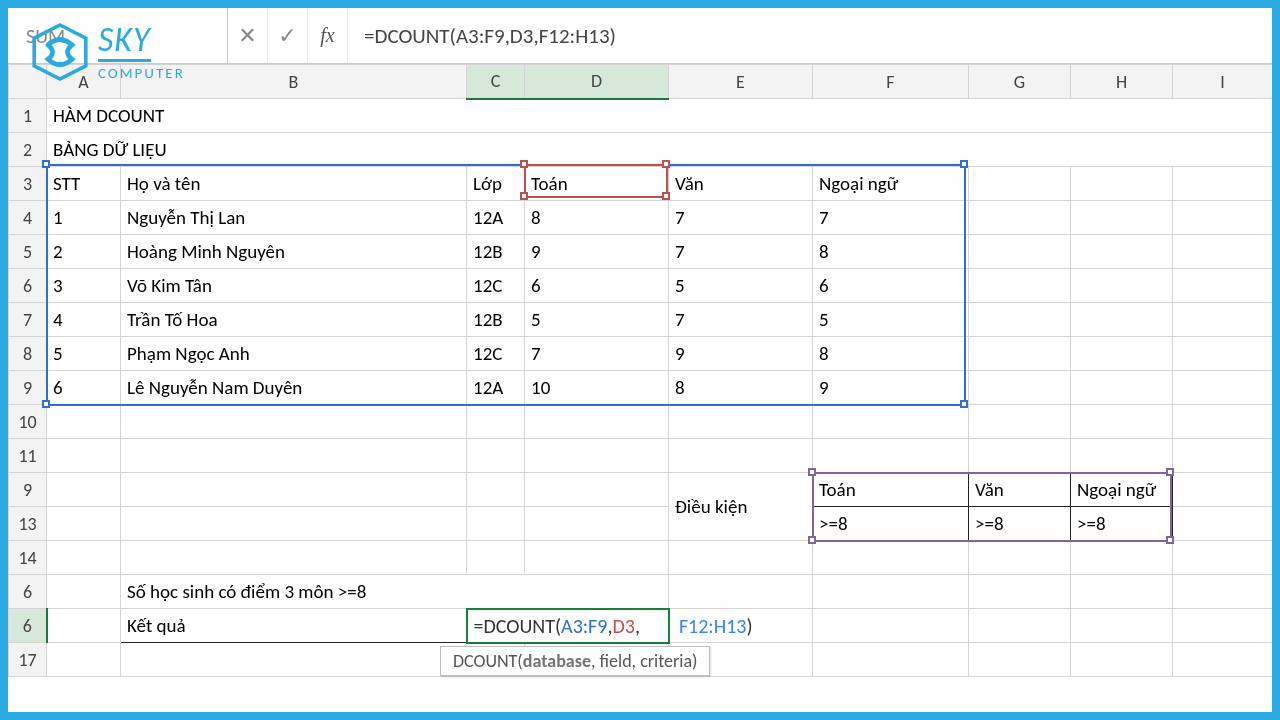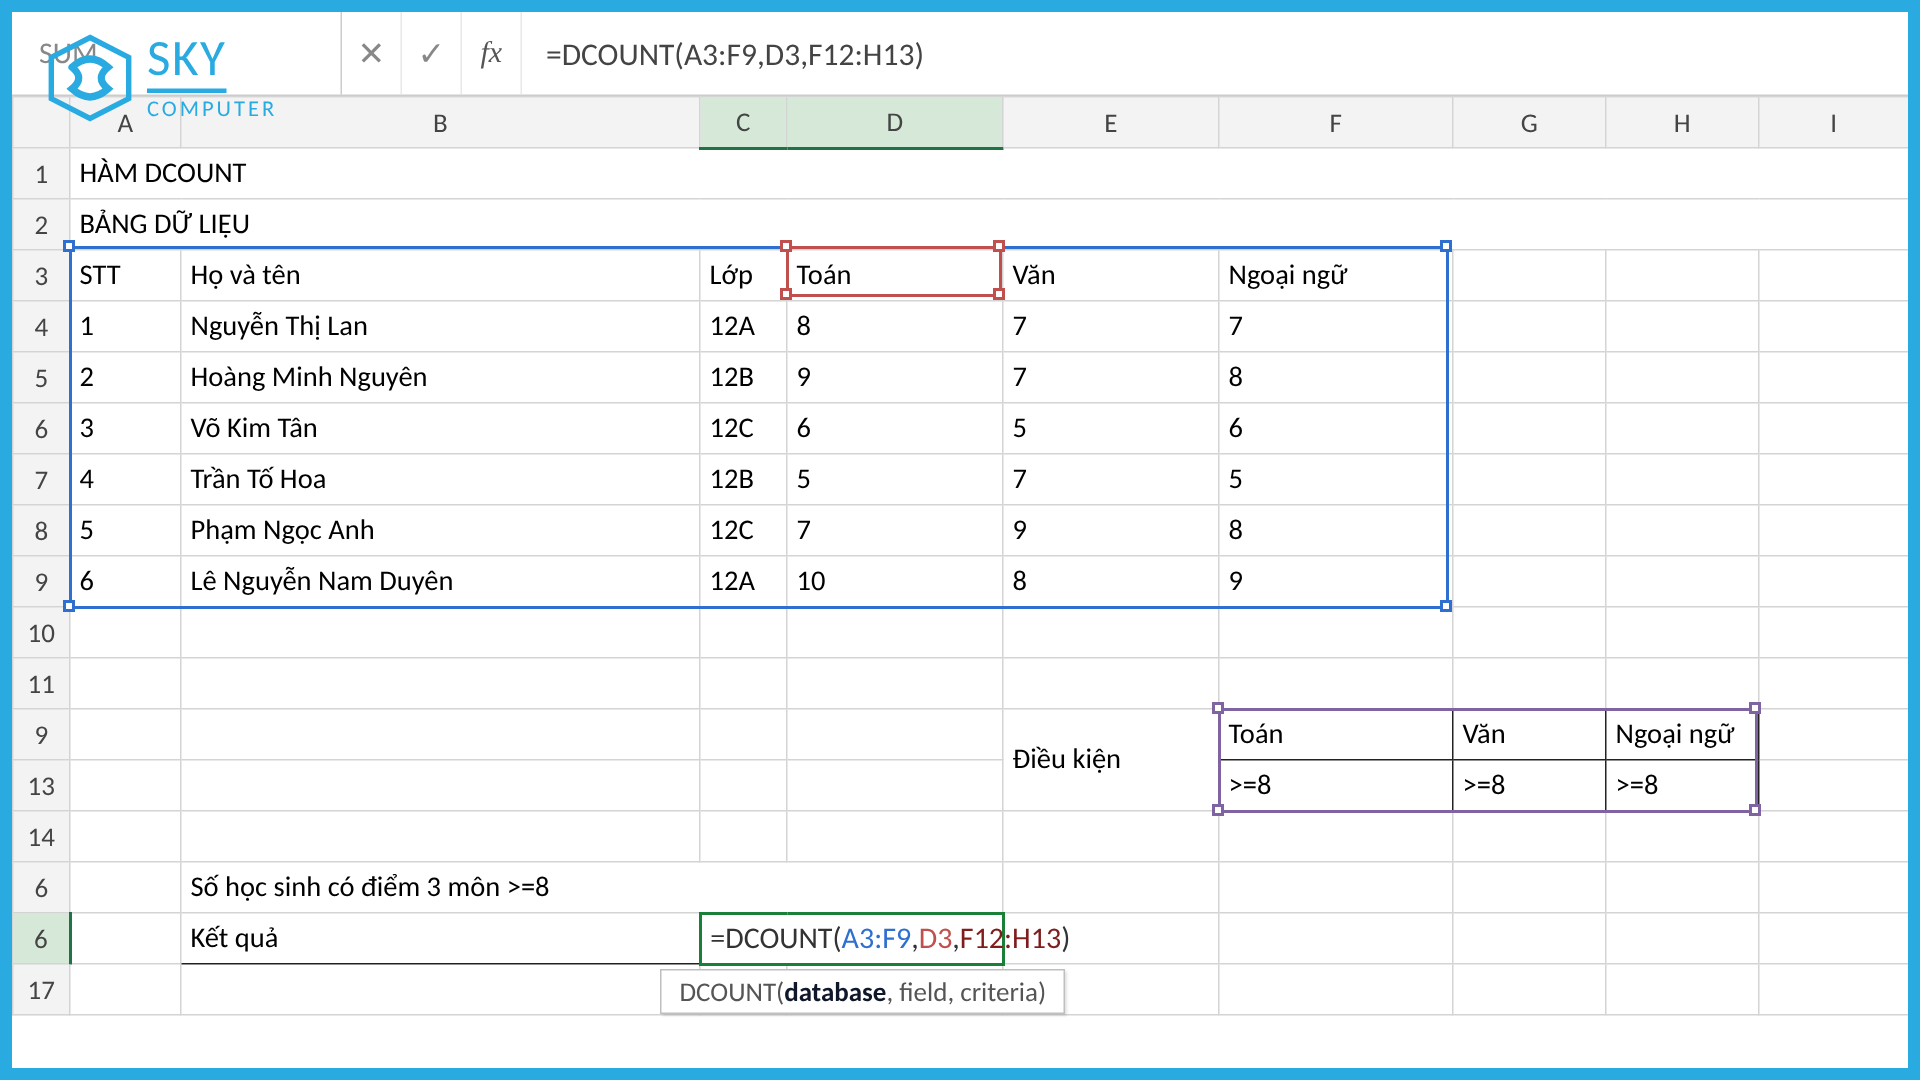--- a/index.html
+++ b/index.html
@@ -59,21 +59,21 @@
     display: flex;
     align-items: center;
     gap: 8px;
     z-index: 50;
     pointer-events: none;
   }
   .logo-icon {
     width: 60px; height: 60px;
   }
   .logo-text { display:flex; flex-direction:column; line-height:1; }
-  .logo-sky { color:#29abe2; font-size:34px; font-weight:300; letter-spacing:1px; }
+  .logo-sky { color:#29abe2; font-size:34px; font-weight:300; letter-spacing:1px;font-style:italic; }
   .logo-sky .underline { border-bottom:3px solid #29abe2; padding-bottom:2px; display:inline-block;}
   .logo-comp { color:#29abe2; font-size:15px; letter-spacing:2px; margin-top:4px;}
 
   .grid-wrap { position: relative; }
   table.sheet {
     border-collapse: collapse;
     table-layout: fixed;
     width: 100%;
   }
   table.sheet th, table.sheet td {
@@ -110,32 +110,32 @@
   .handle { position:absolute; width:8px; height:8px; background:#fff; }
   .handle.blue{ border:2px solid #2f6fd0;}
   .handle.red{ border:2px solid #c0504d;}
   .handle.purple{ border:2px solid #8064a2;}
   
   .editcell { border:2px solid #1a7f37 !important; background:#fff !important;}
   .editcell .f-text { font-size:20px;}
   .f-eq{color:#333;}
   .f-db{color:#2f6fd0;}
   .f-field{color:#c0504d;}
-  .f-crit{color:#7f1d1d;}
+  .f-crit{color:#3b82f6;margin-left:39px;}
 
   .tooltip {
     position:absolute;
     background:#fff;
     border:1px solid #bfbfbf;
     padding:3px 12px;
     font-size:18px;
     color:#555;
     box-shadow:1px 1px 2px rgba(0,0,0,.15);
   }
-  .tooltip b{color:#0f172a;}
+  .tooltip b{color:#737373;}
 
   .merged-label { border:1px solid #222; text-align:center; background:#fff;margin-top:32px;}
 
   
   col.c0{width:38px;}
   col.cA{width:74px;}
   col.cB{width:346px;}
   col.cC{width:58px;}
   col.cD{width:144px;}
   col.cE{width:144px;}

